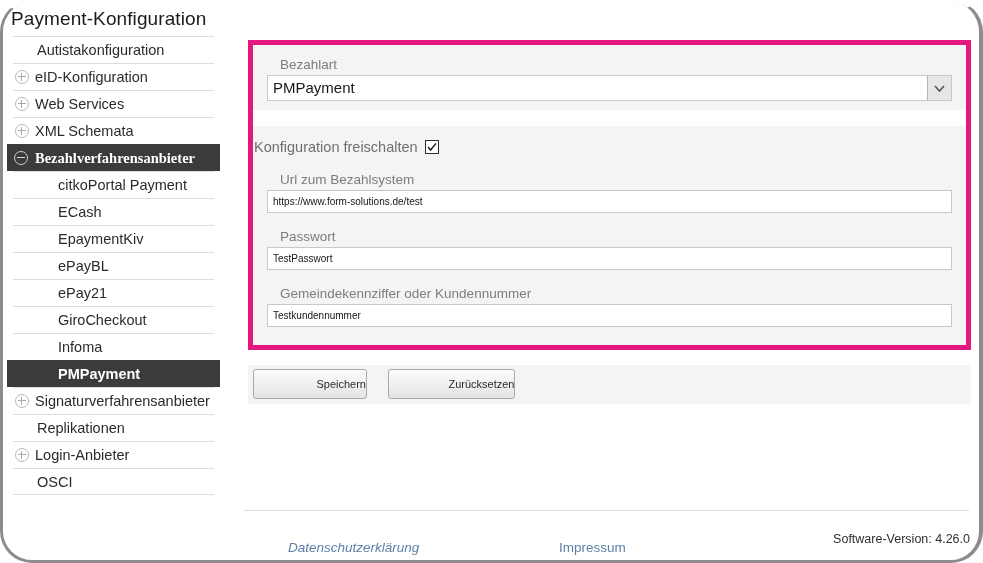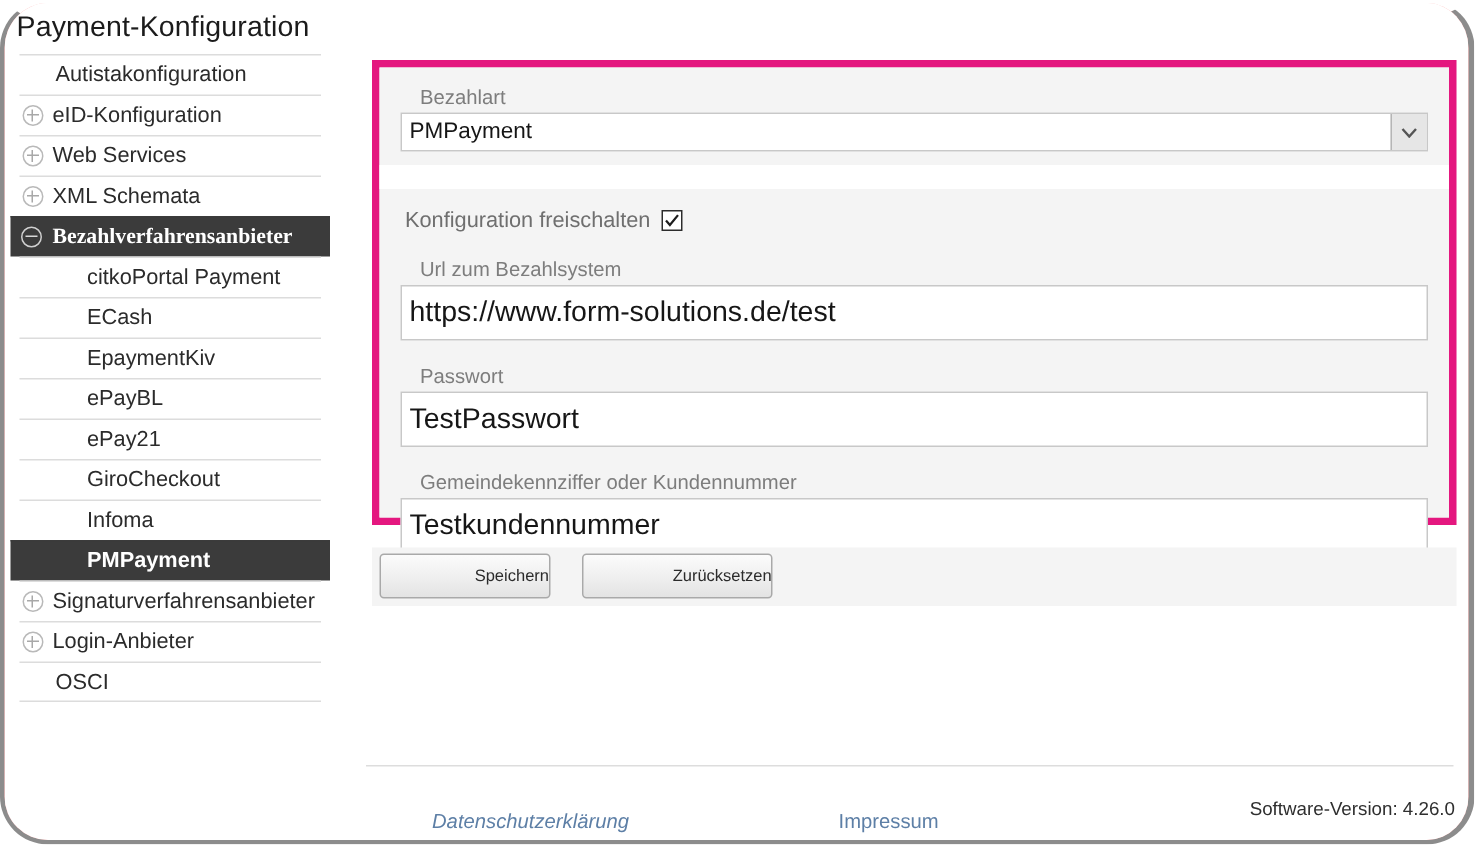--- a/index.html
+++ b/index.html
@@ -168,24 +168,24 @@
     font-size: 13.5px;
     color: #7d7d7d;
     line-height: 17px;
     padding: 0 0 2px 3px;
     margin-left: 10px;
   }
   .text-input {
     display: block;
     width: 100%;
     box-sizing: border-box;
-    height: 37px;
+    height: 23px;
     line-height: 23px;
     font-family: "Liberation Sans", sans-serif;
-    font-size: 19px;
+    font-size: 10px;
     color: #161616;
     background: #ffffff;
     border: 1px solid #c8c8c8;
     padding: 0 5px;
     outline: none;
   }
   .select-wrap {
     position: relative;
     width: 100%;
   }
@@ -213,21 +213,21 @@
   }
   .select-arrow svg { display: block; }
 
   .spacer-band {
     height: 16px;
     background: #ffffff;
     margin: 9px 0 0 0;
   }
 
   .checkbox-row {
-    padding: 12px 14px 0 17px;
+    padding: 12px 14px 0 1px;
     font-size: 14.5px;
     color: #6f6f6f;
     display: flex;
     align-items: center;
     line-height: 18px;
   }
   .checkbox-box {
     position: relative;
     width: 14px;
     height: 14px;
@@ -315,20 +315,21 @@
           <li class="nav-item lvl0 has-icon selected"><span class="tree-toggle minus"></span><span>Bezahlverfahrensanbieter</span></li>
           <li class="nav-item lvl1 no-icon"><span>citkoPortal Payment</span></li>
           <li class="nav-item lvl1 no-icon"><span>ECash</span></li>
           <li class="nav-item lvl1 no-icon"><span>EpaymentKiv</span></li>
           <li class="nav-item lvl1 no-icon"><span>ePayBL</span></li>
           <li class="nav-item lvl1 no-icon"><span>ePay21</span></li>
           <li class="nav-item lvl1 no-icon"><span>GiroCheckout</span></li>
           <li class="nav-item lvl1 no-icon"><span>Infoma</span></li>
           <li class="nav-item lvl1 no-icon selected"><span>PMPayment</span></li>
           <li class="nav-item lvl0 has-icon"><span class="tree-toggle plus"></span><span>Signaturverfahrensanbieter</span></li>
+          <li class="nav-item lvl0 no-icon"><span>Replikationen</span></li>
           <li class="nav-item lvl0 has-icon"><span class="tree-toggle plus"></span><span>Login-Anbieter</span></li>
           <li class="nav-item lvl0 no-icon last-rule"><span>OSCI</span></li>
         </ul>
     </div>
 
     <div class="content-col">
 
       <div class="form-outline">
         <div class="form-inner">
 

